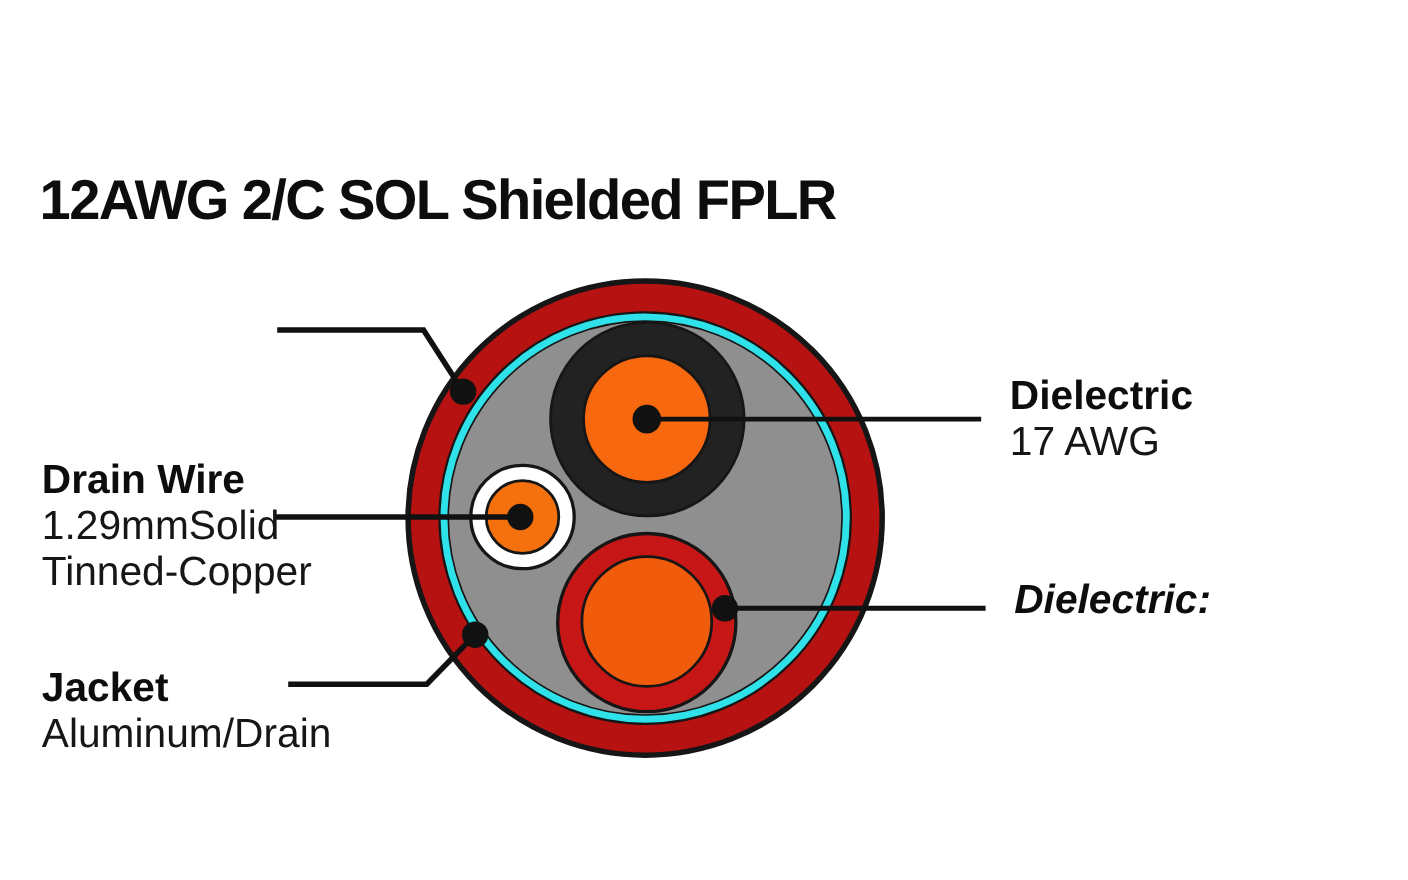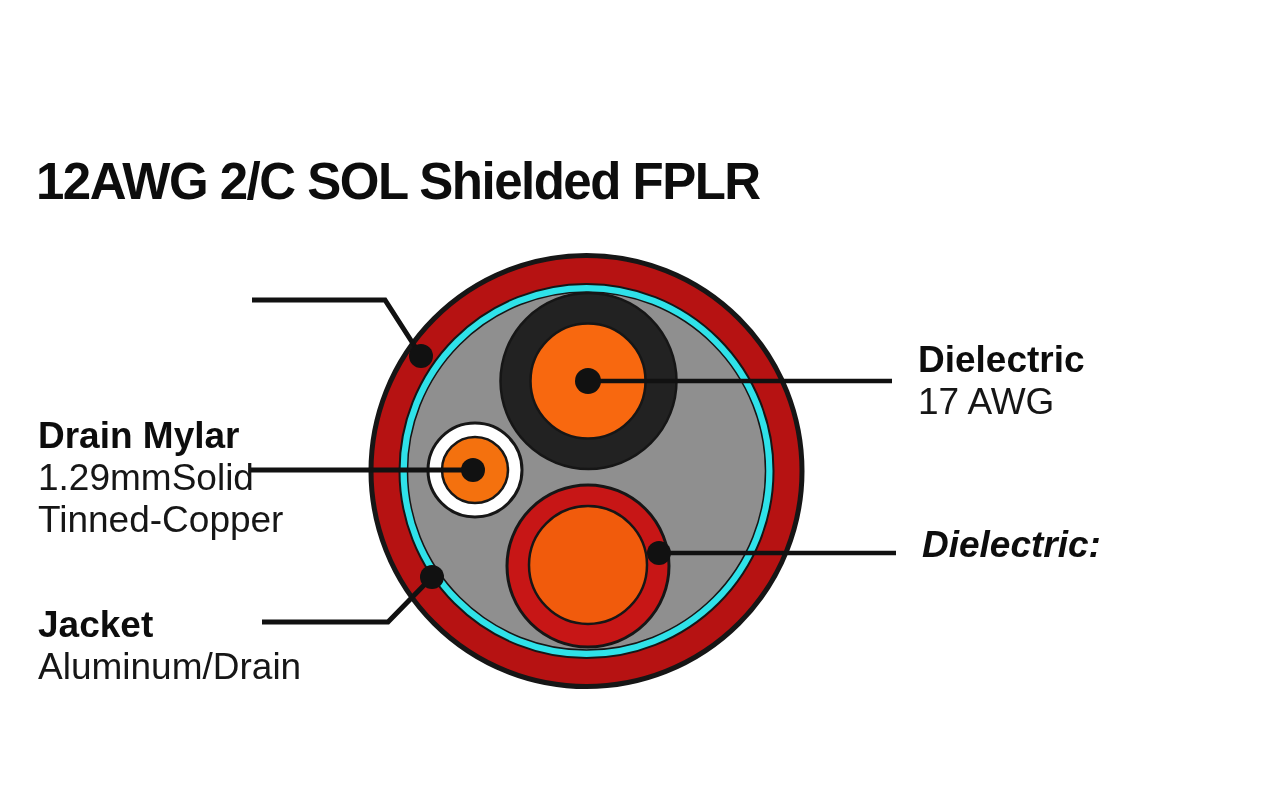--- a/index.html
+++ b/index.html
@@ -81,21 +81,21 @@
 
     <line x1="588" y1="381" x2="892" y2="381" stroke-width="4.5" stroke="#111111"></line>
     <circle cx="588" cy="381" r="13" fill="#111111"></circle>
 
     <line x1="659" y1="553" x2="896" y2="553" stroke-width="4.5" stroke="#111111"></line>
     <circle cx="659" cy="553" r="12" fill="#111111"></circle>
   </svg>
 
 
   <div class="label" style="left:38px; top:415px;">
-    <div class="heading">Drain Mylar</div>
+    <div class="heading">Drain Wire</div>
     <div class="sub">1.29mmSolid</div>
     <div class="sub">Tinned-Copper</div>
   </div>
 
   <div class="label" style="left:38px; top:604px;">
     <div class="heading">Jacket</div>
     <div class="sub">Aluminum/Drain</div>
   </div>
 
   <div class="label" style="left:918px; top:339px;">

